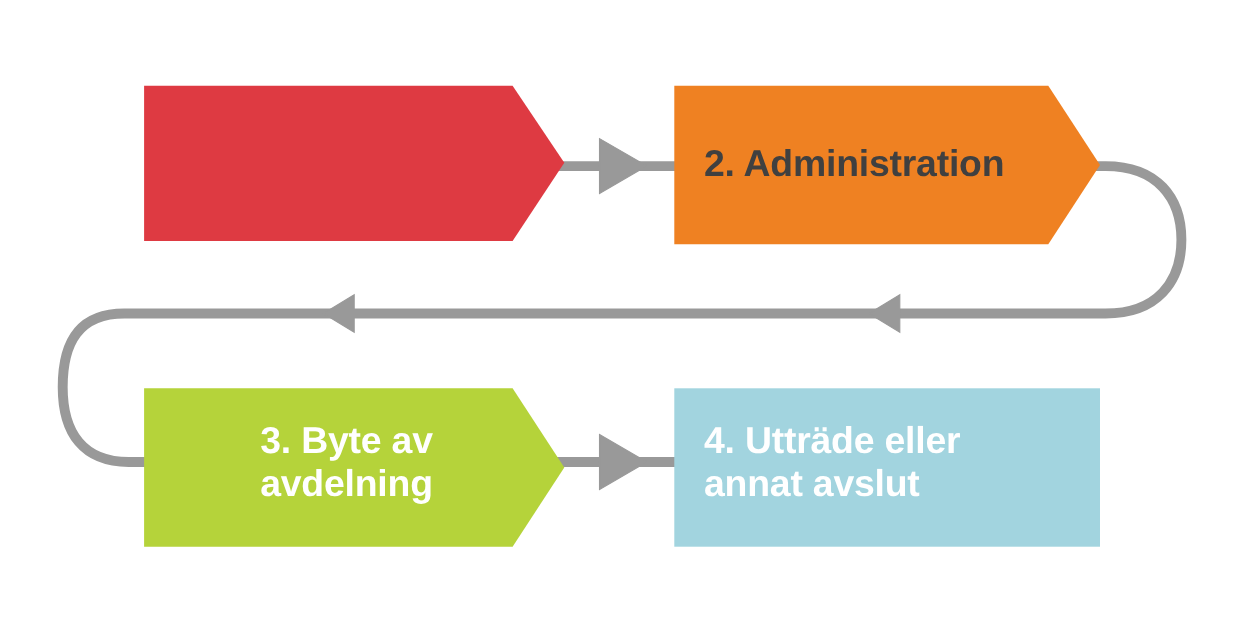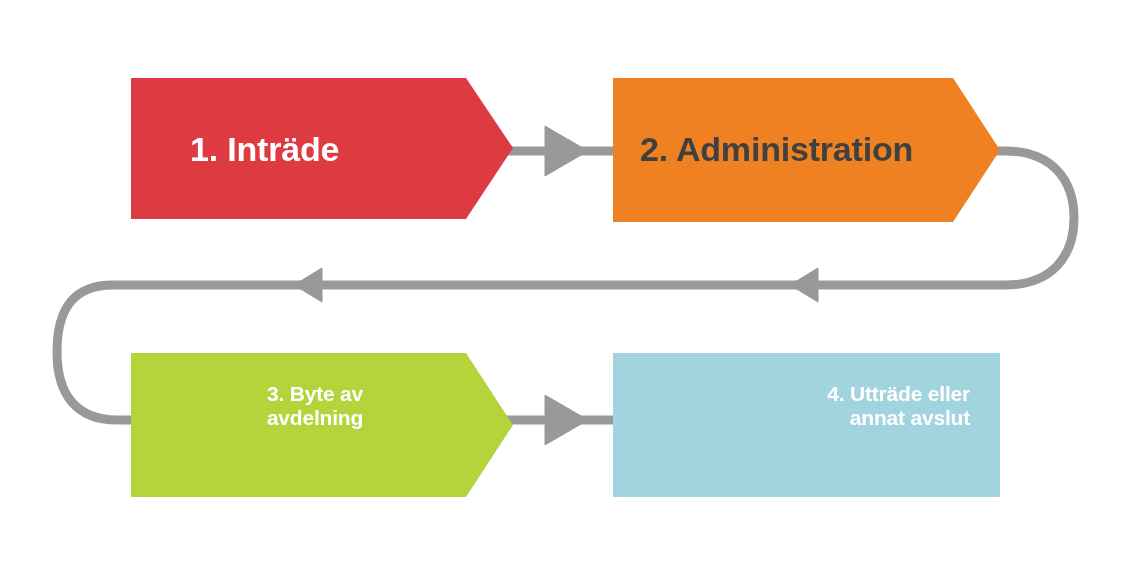--- a/index.html
+++ b/index.html
@@ -33,21 +33,21 @@
     font-family: "Liberation Sans", sans-serif;
     letter-spacing: -0.2px;
     line-height: 1.16;
     white-space: pre-line;
     pointer-events: none;
   }
   .node-label.single {
     font-size: 34px;
   }
   .node-label.double {
-    font-size: 21px;
+    font-size: 34px;
   }
   .label-1 {
     left: 190px;
     top: 130px;
     text-align: left;
   }
   .label-2 {
     left: 640px;
     top: 130px;
     text-align: left;
@@ -55,21 +55,21 @@
   .label-3 {
     left: 165px;
     top: 382px;
     width: 300px;
     text-align: center;
   }
   .label-4 {
     left: 640px;
     top: 382px;
     width: 330px;
-    text-align: right;
+    text-align: left;
   }
 </style>
 </head>
 <body>
 
 <div id="stage" style="background: rgb(255, 255, 255);">
 
   <svg id="flow-svg" viewBox="0 0 1140 570" xmlns="http://www.w3.org/2000/svg">
 
     <g stroke="#999999">
@@ -93,21 +93,20 @@
 
     <polygon id="shape-node-1" points="131,78 466,78 513,148 466,219 131,219" fill="#de3a42"></polygon>
 
     <polygon id="shape-node-2" points="613,78 953,78 1000,150 953,222 613,222" fill="#ef8122"></polygon>
 
     <polygon id="shape-node-3" points="131,353 466,353 513,425 466,497 131,497" fill="#b5d33a"></polygon>
 
     <rect id="shape-node-4" x="613" y="353" width="387" height="144" fill="#a2d4df"></rect>
   </svg>
 
-  <div class="node-label single label-1" style="color: rgb(255, 255, 255);">1. Inträde</div>
 
   <div class="node-label single label-2" style="color: #404040;">2. Administration</div>
 
   <div class="node-label double label-3" style="color: rgb(255, 255, 255);">3. Byte av
 avdelning</div>
 
   <div class="node-label double label-4" style="color: rgb(255, 255, 255);">4. Utträde eller
 annat avslut</div>
 
 </div>

